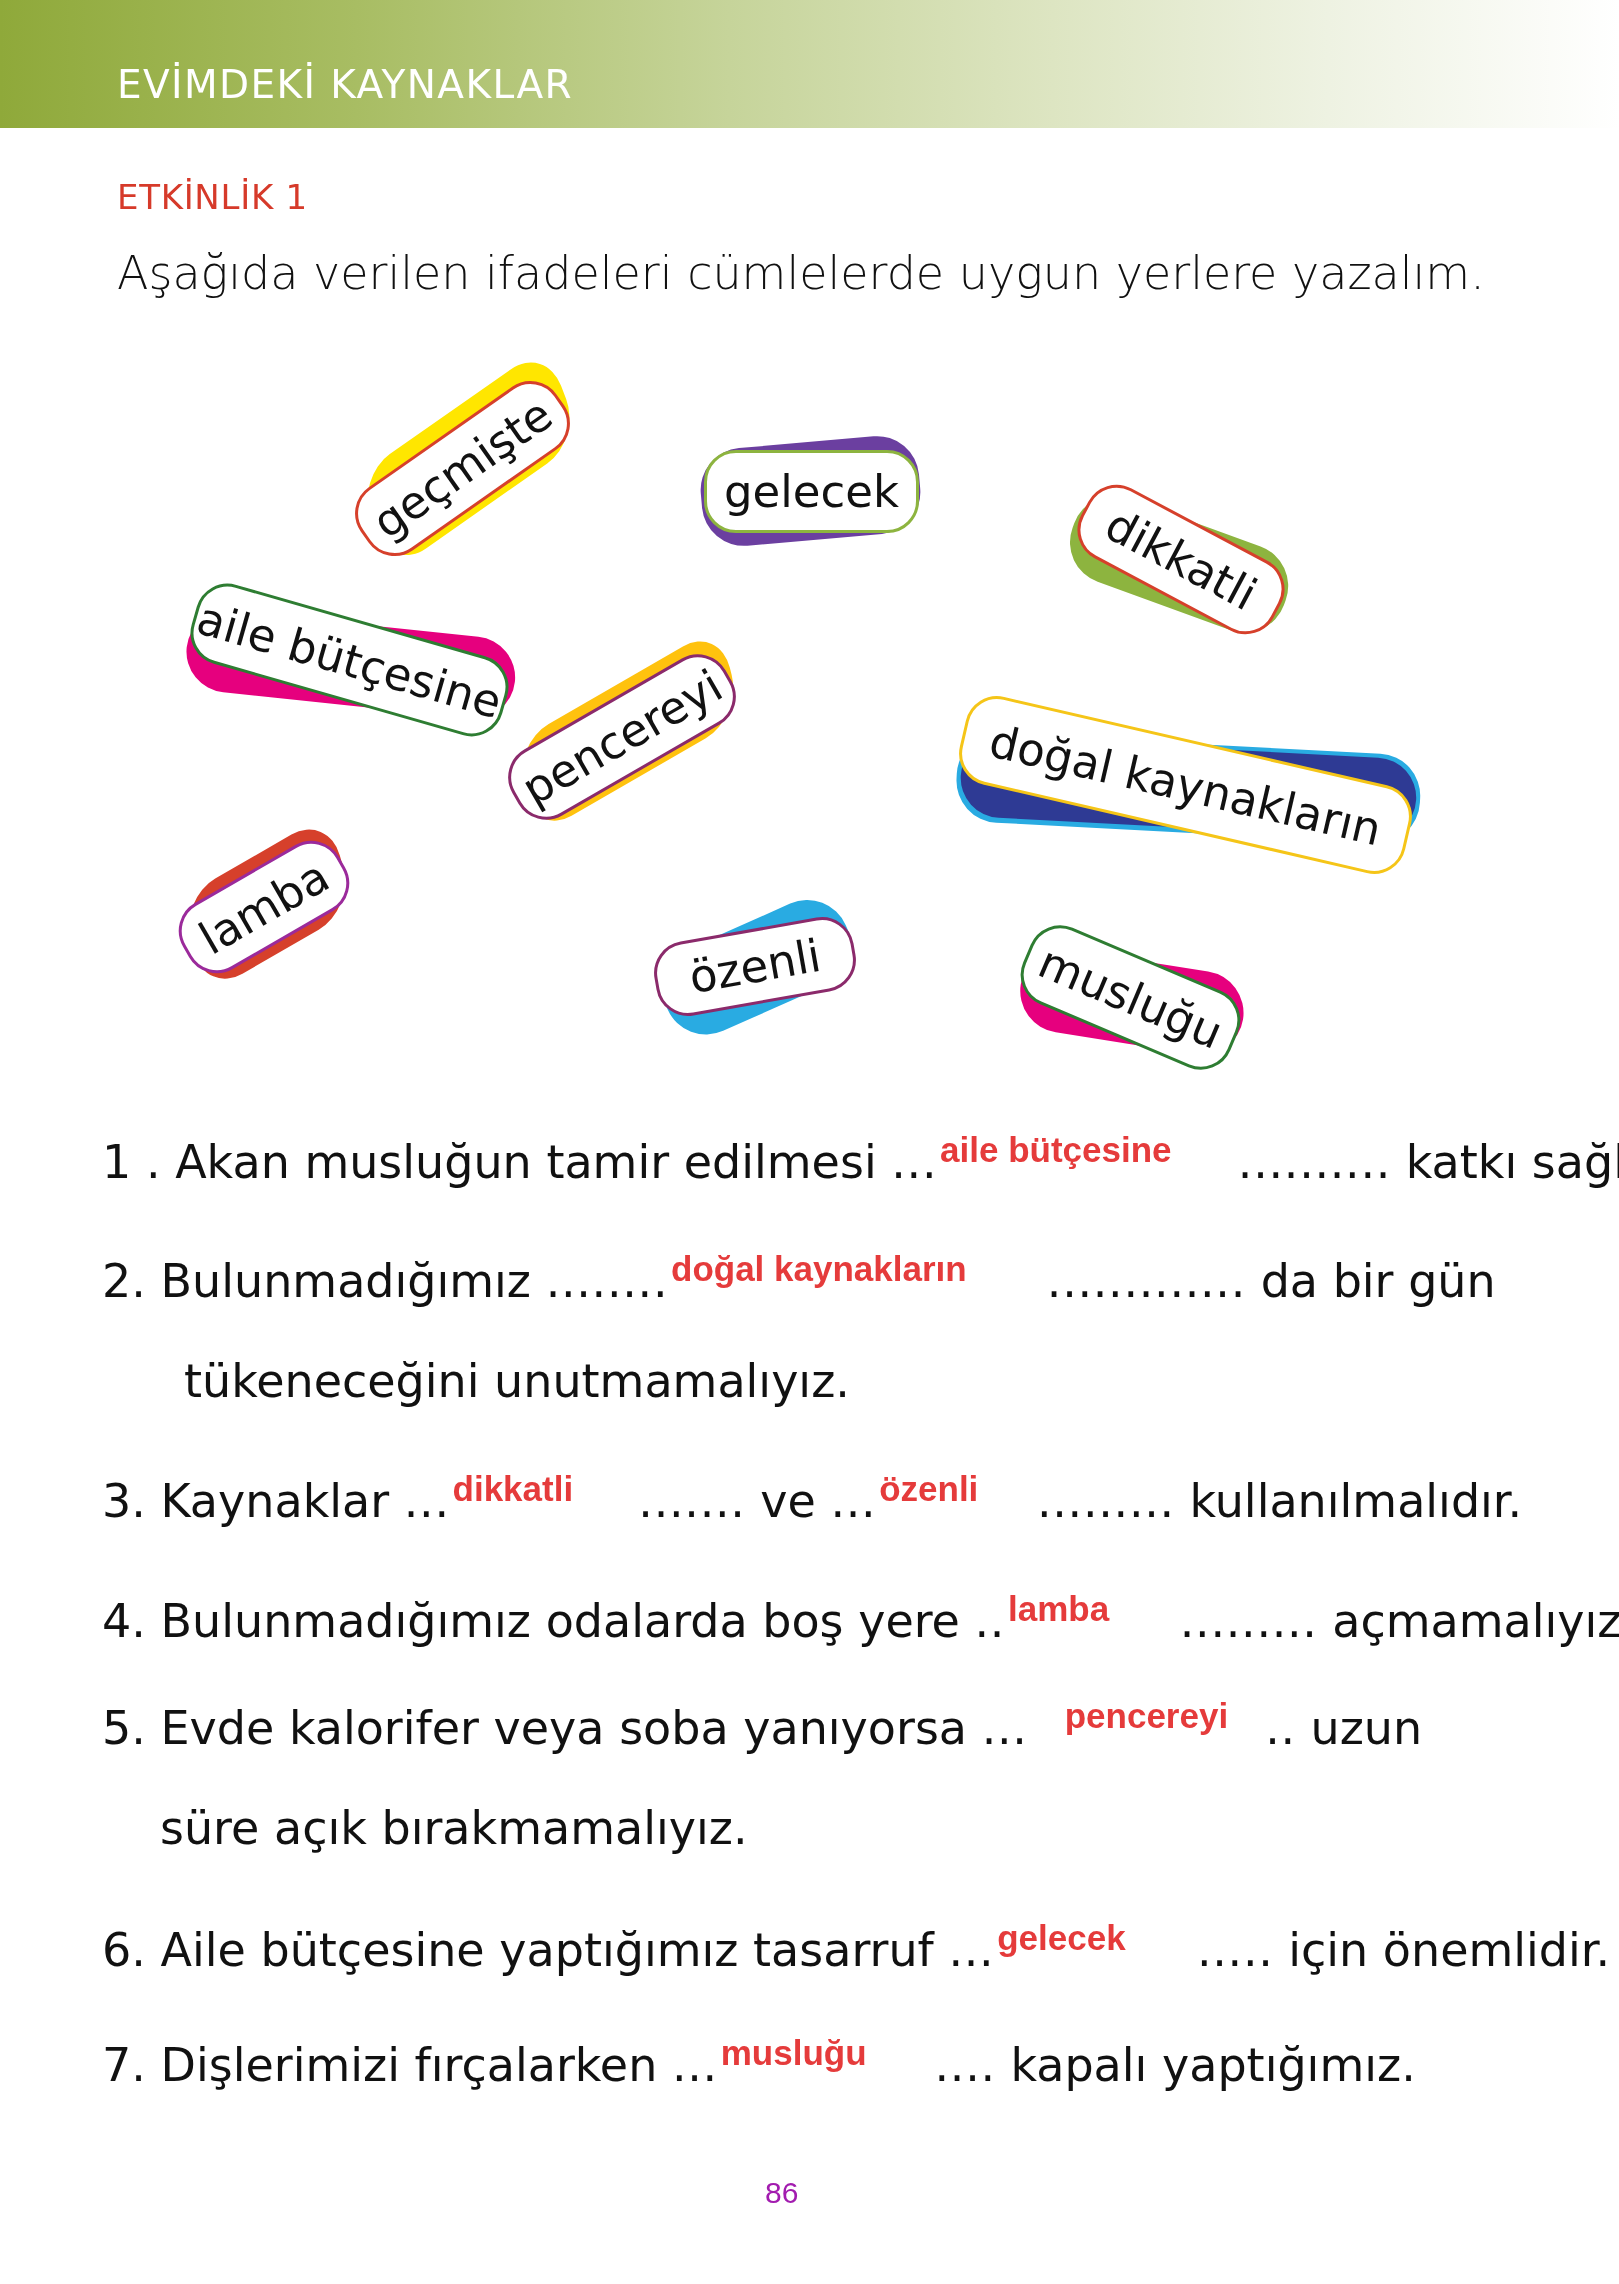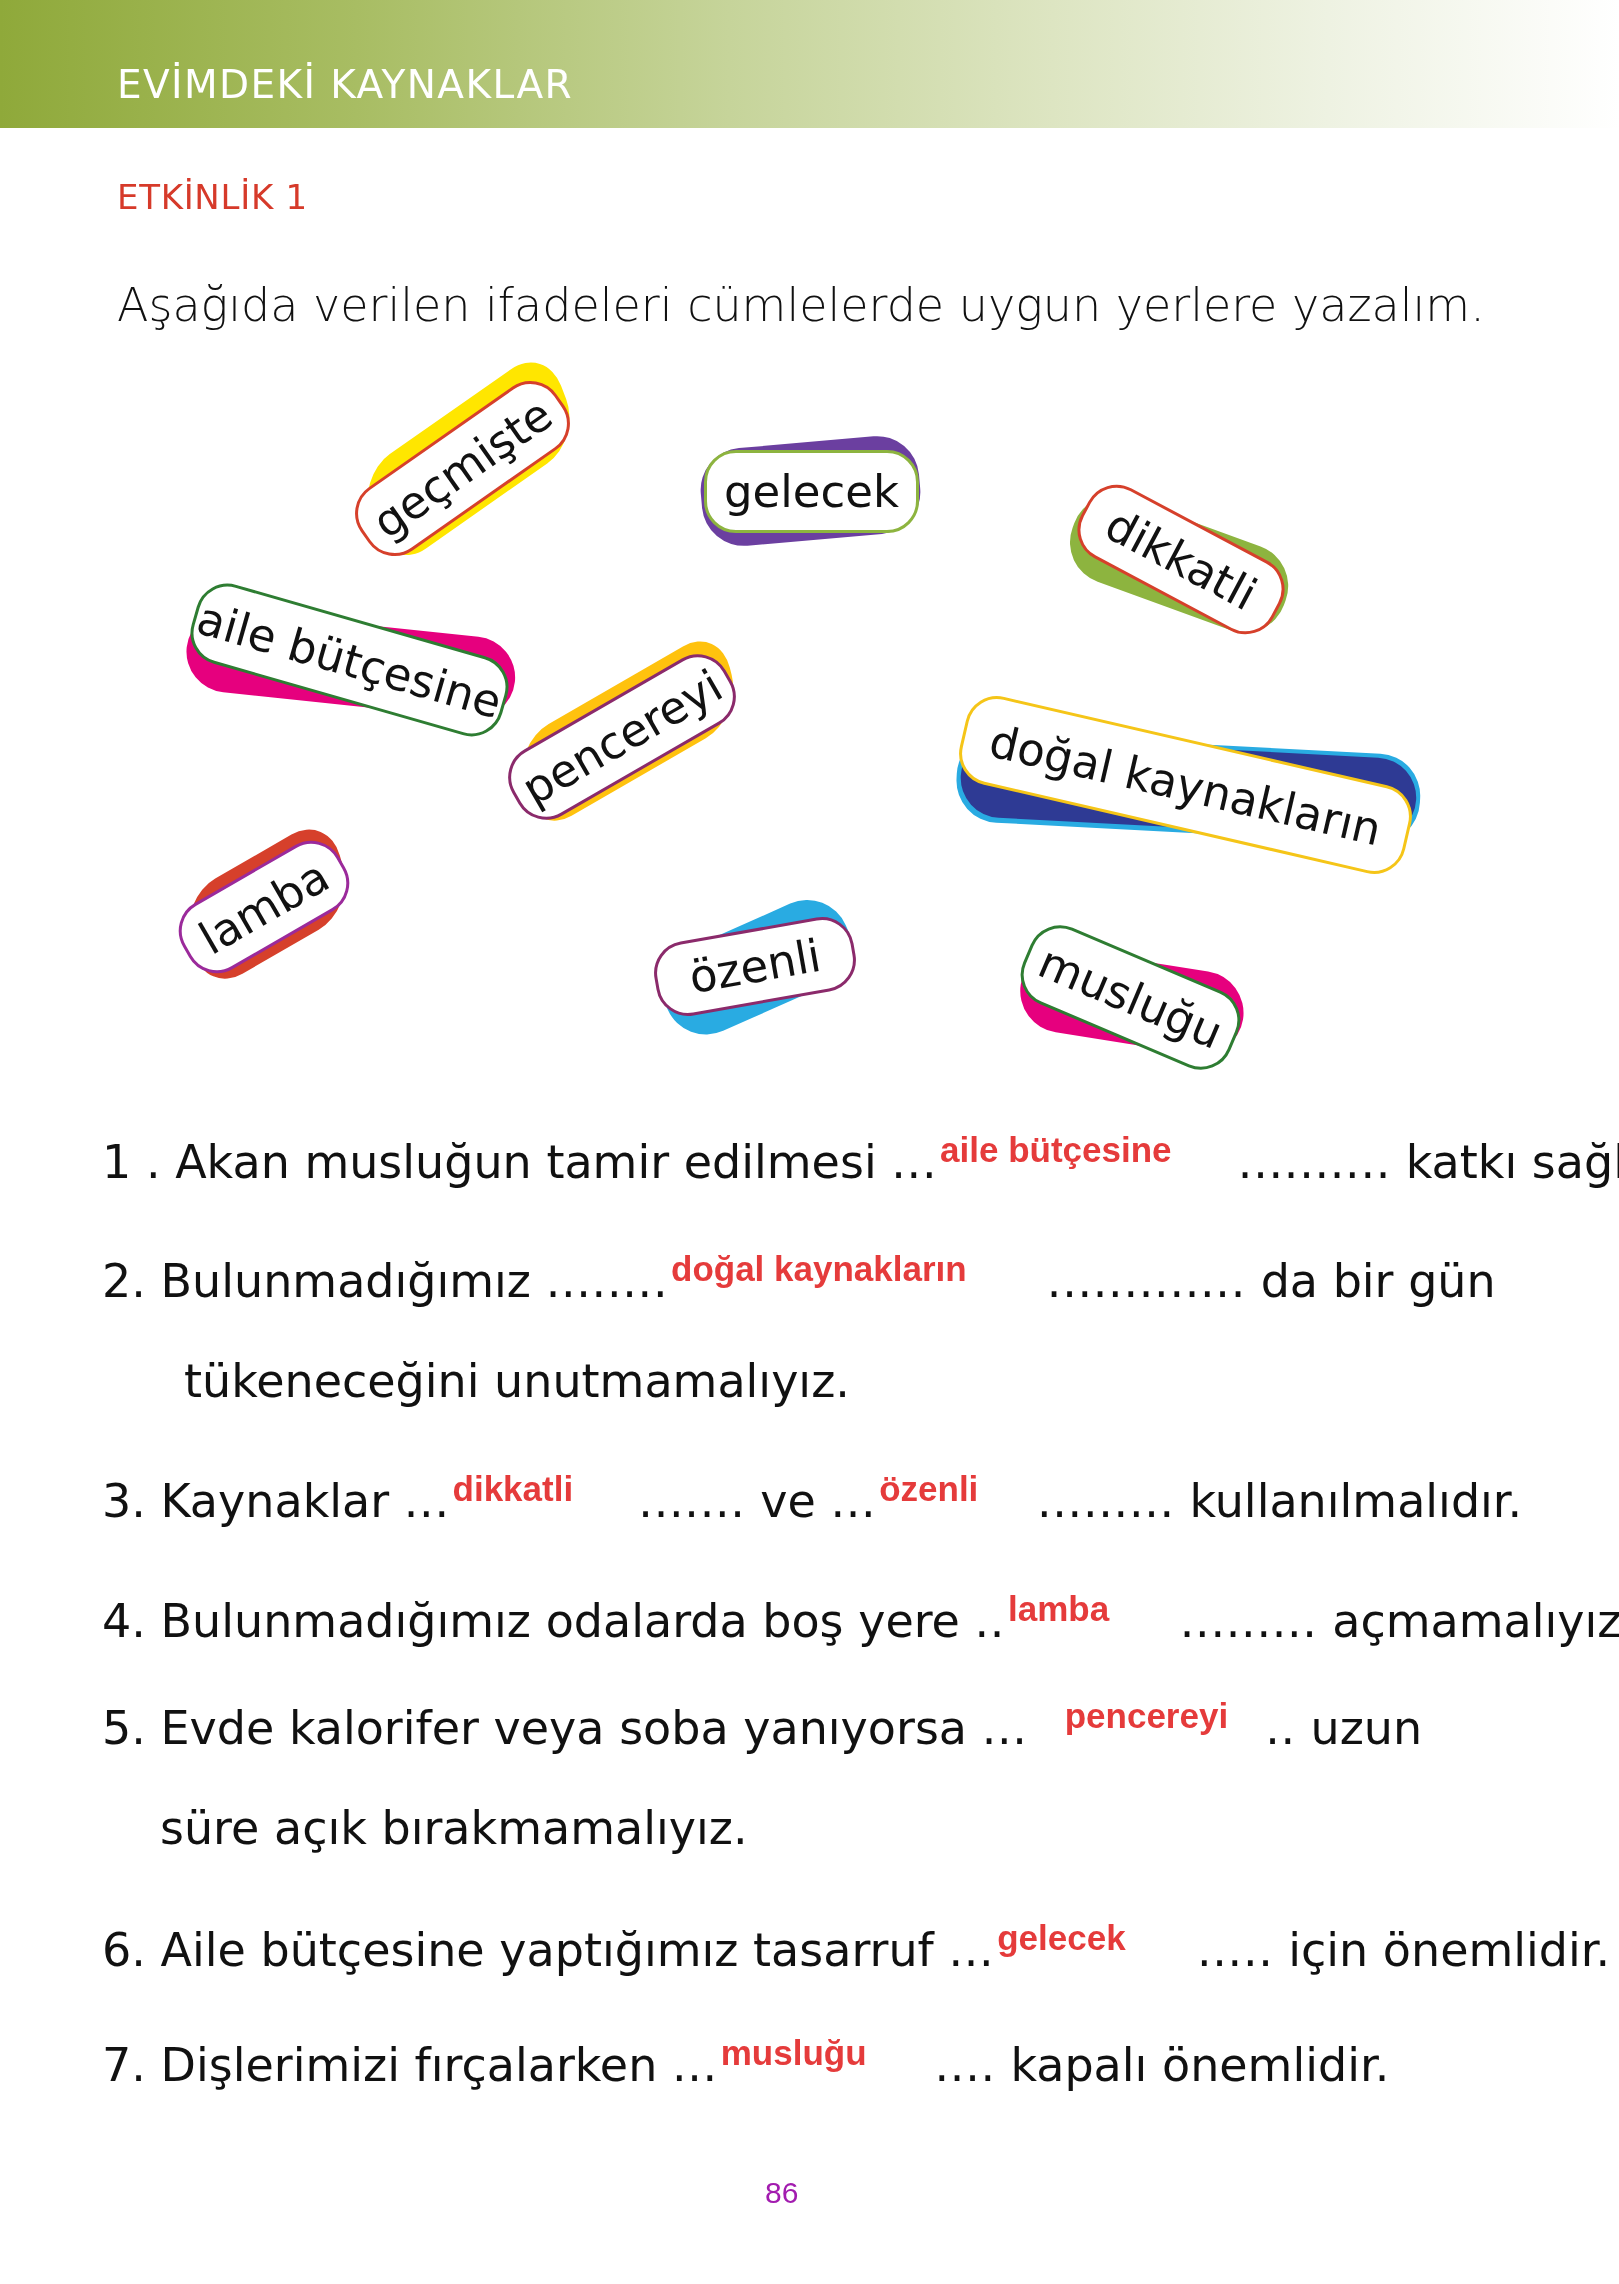--- a/index.html
+++ b/index.html
@@ -7,21 +7,21 @@
            font-family: "DejaVu Sans", sans-serif; color: #1a1a1a; }
 
     .header-bar { position: absolute; left: 0; top: 0; width: 1620px; height: 128px;
       background: linear-gradient(90deg, #8fa93a 0%, #a8bd63 22%, #c6d49a 45%, #dde5c2 65%, #eef2e2 82%, #ffffff 100%); }
     .header-title { position: absolute; left: 117px; top: 62px; font-size: 39px; letter-spacing: 1.4px;
       color: #ffffff; font-family: "DejaVu Sans", sans-serif; }
 
     .activity-title { position: absolute; left: 117px; top: 177px; font-size: 34px; color: #d63a2a;
       font-family: "DejaVu Sans", sans-serif; letter-spacing: 0.7px; }
     .instruction { position: absolute; left: 117px; top: 246px; font-size: 46px; color: #111;
-      font-family: "DejaVu Sans", sans-serif; font-weight: 300; margin-top: 32px; }
+      font-family: "DejaVu Sans", sans-serif; font-weight: 300; }
 
     .card { position: absolute; transform-origin: center center; }
     .card .back { position: absolute; border-radius: 42px; }
     .card .front { position: absolute; left: 0; top: 0; background: #fff; border-style: solid; border-width: 3.5px;
       border-radius: 32px; box-sizing: border-box; display: flex; align-items: center; justify-content: center;
       font-size: 45px; color: #111; font-family: "DejaVu Sans", sans-serif; white-space: nowrap; }
 
     .sentence { position: absolute; left: 102px; font-size: 46px; color: #111; white-space: nowrap;
       font-family: "DejaVu Sans", sans-serif; }
     .sentence .dots { letter-spacing: 0.7px; }
@@ -137,18 +137,18 @@
     <span>6.</span>
     <span>Aile bütçesine yaptığımız tasarruf</span>
     <span class="dots">...</span><span class="answer" style="width:197px;">gelecek</span><span class="dots">.....</span>
     <span>için önemlidir.</span>
   </div>
 
   <div class="sentence" style="top:2033px;">
     <span>7.</span>
     <span>Dişlerimizi fırçalarken</span>
     <span class="dots">...</span><span class="answer" style="width:211px;">musluğu</span><span class="dots">....</span>
-    <span>kapalı önemlidir.</span>
+    <span>kapalı yaptığımız.</span>
   </div>
 </div>
 
 <div class="page-number">86</div>
 
 
 </body></html>

